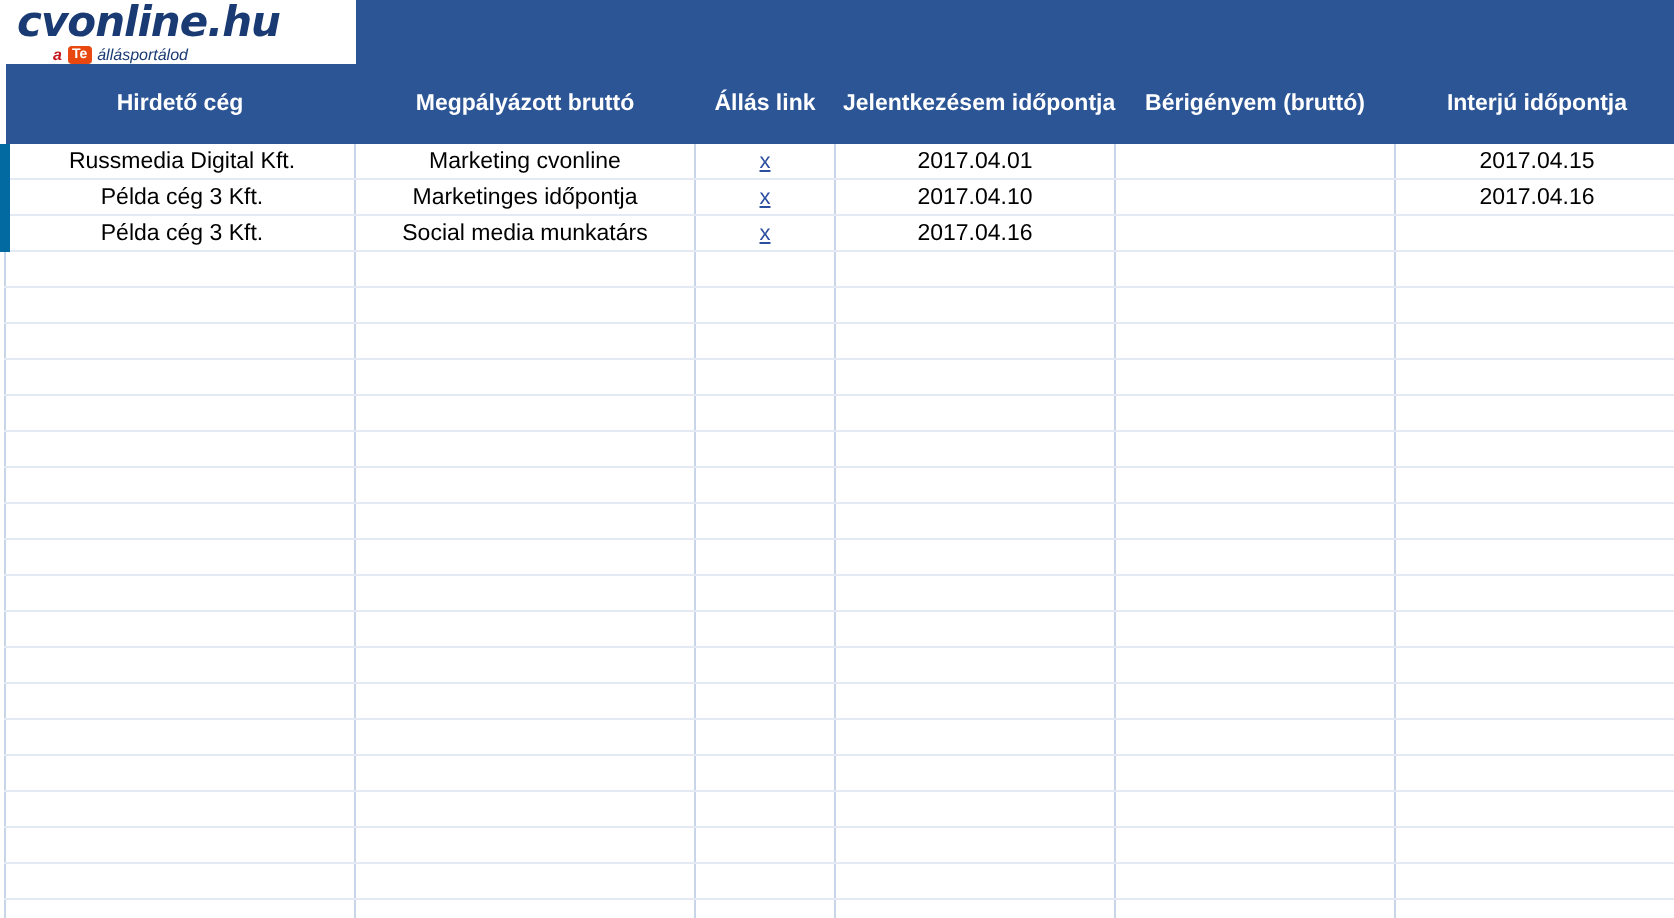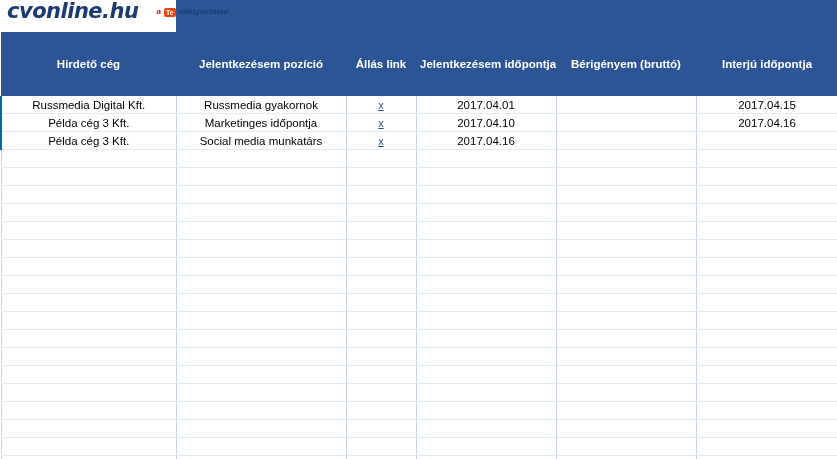--- a/index.html
+++ b/index.html
@@ -44,21 +44,21 @@
   .brand-box {
     background: #ffffff;
     height: 32px;
     display: flex;
     align-items: flex-start;
     padding-left: 6px;
     box-sizing: border-box;
   }
   .logo-wrap {
     display: flex;
-    flex-direction: row;
+    flex-direction: column;
     line-height: 1;
     padding-top: 1px;
   }
   .logo-main {
     font-family: "DejaVu Sans", sans-serif;
     font-weight: bold;
     font-style: italic;
     font-size: 21px;
     color: #1a3a73;
     letter-spacing: -0.5px;
@@ -81,33 +81,33 @@
     color: #ffffff;
     font-size: 7px;
     font-weight: bold;
     padding: 0 2px;
     border-radius: 2px;
     line-height: 9px;
   }
   .logo-sub-b {
     font-size: 8px;
     color: #1a3a73;
-    font-weight: bold;
+    font-weight: normal;
     font-style: italic;
   }
 
   
   tr.header-row td {
     background: #2c5596;
     color: #ffffff;
     font-size: 11.5px;
     font-weight: bold;
     text-align: center;
     height: 40px;
-    padding: 12px 4px;
+    padding: 0 4px;
     border: none;
     vertical-align: middle;
     white-space: nowrap;
     overflow: hidden;
   }
 
   
   tr.data-row td, tr.empty-row td {
     height: 17px;
     font-size: 11.5px;
@@ -117,21 +117,21 @@
     border-right: 1px solid #c8d4e8;
     border-bottom: 1px solid #e4eaf3;
     vertical-align: middle;
     white-space: nowrap;
     overflow: hidden;
   }
   tr.data-row td.col-last, tr.empty-row td.col-last {
     border-right: 1px solid #c8d4e8;
   }
   tr.data-row td.first-col {
-    border-left: 2px solid #0369a1;
+    border-left: 5px solid #0369a1;
   }
   tr.empty-row td.first-col {
     border-left: 1px solid #c8d4e8;
   }
   .cell-link {
     color: #2b4f9e;
     text-decoration: underline;
     font-size: 11px;
     cursor: pointer;
   }
@@ -167,30 +167,30 @@
           </div>
         </td>
         <td class="brand-cell"></td>
         <td class="brand-cell"></td>
         <td class="brand-cell"></td>
         <td class="brand-cell"></td>
         <td class="brand-cell"></td>
       </tr>
       <tr class="header-row">
         <td>Hirdető cég</td>
-        <td>Jelentkezésem pozíció</td>
+        <td>Megpályázott bruttó</td>
         <td>Állás link</td>
         <td>Jelentkezésem időpontja</td>
         <td>Bérigényem (bruttó)</td>
         <td>Interjú időpontja</td>
       </tr>
 
       <tr class="data-row">
         <td class="first-col">Russmedia Digital Kft.</td>
-        <td>Russmedia gyakornok</td>
+        <td>Marketing cvonline</td>
         <td><span class="cell-link">x</span></td>
         <td>2017.04.01</td>
         <td class="money"></td>
         <td class="col-last">2017.04.15</td>
       </tr>
       <tr class="data-row">
         <td class="first-col">Példa cég 3 Kft.</td>
         <td>Marketinges időpontja</td>
         <td><span class="cell-link">x</span></td>
         <td>2017.04.10</td>

